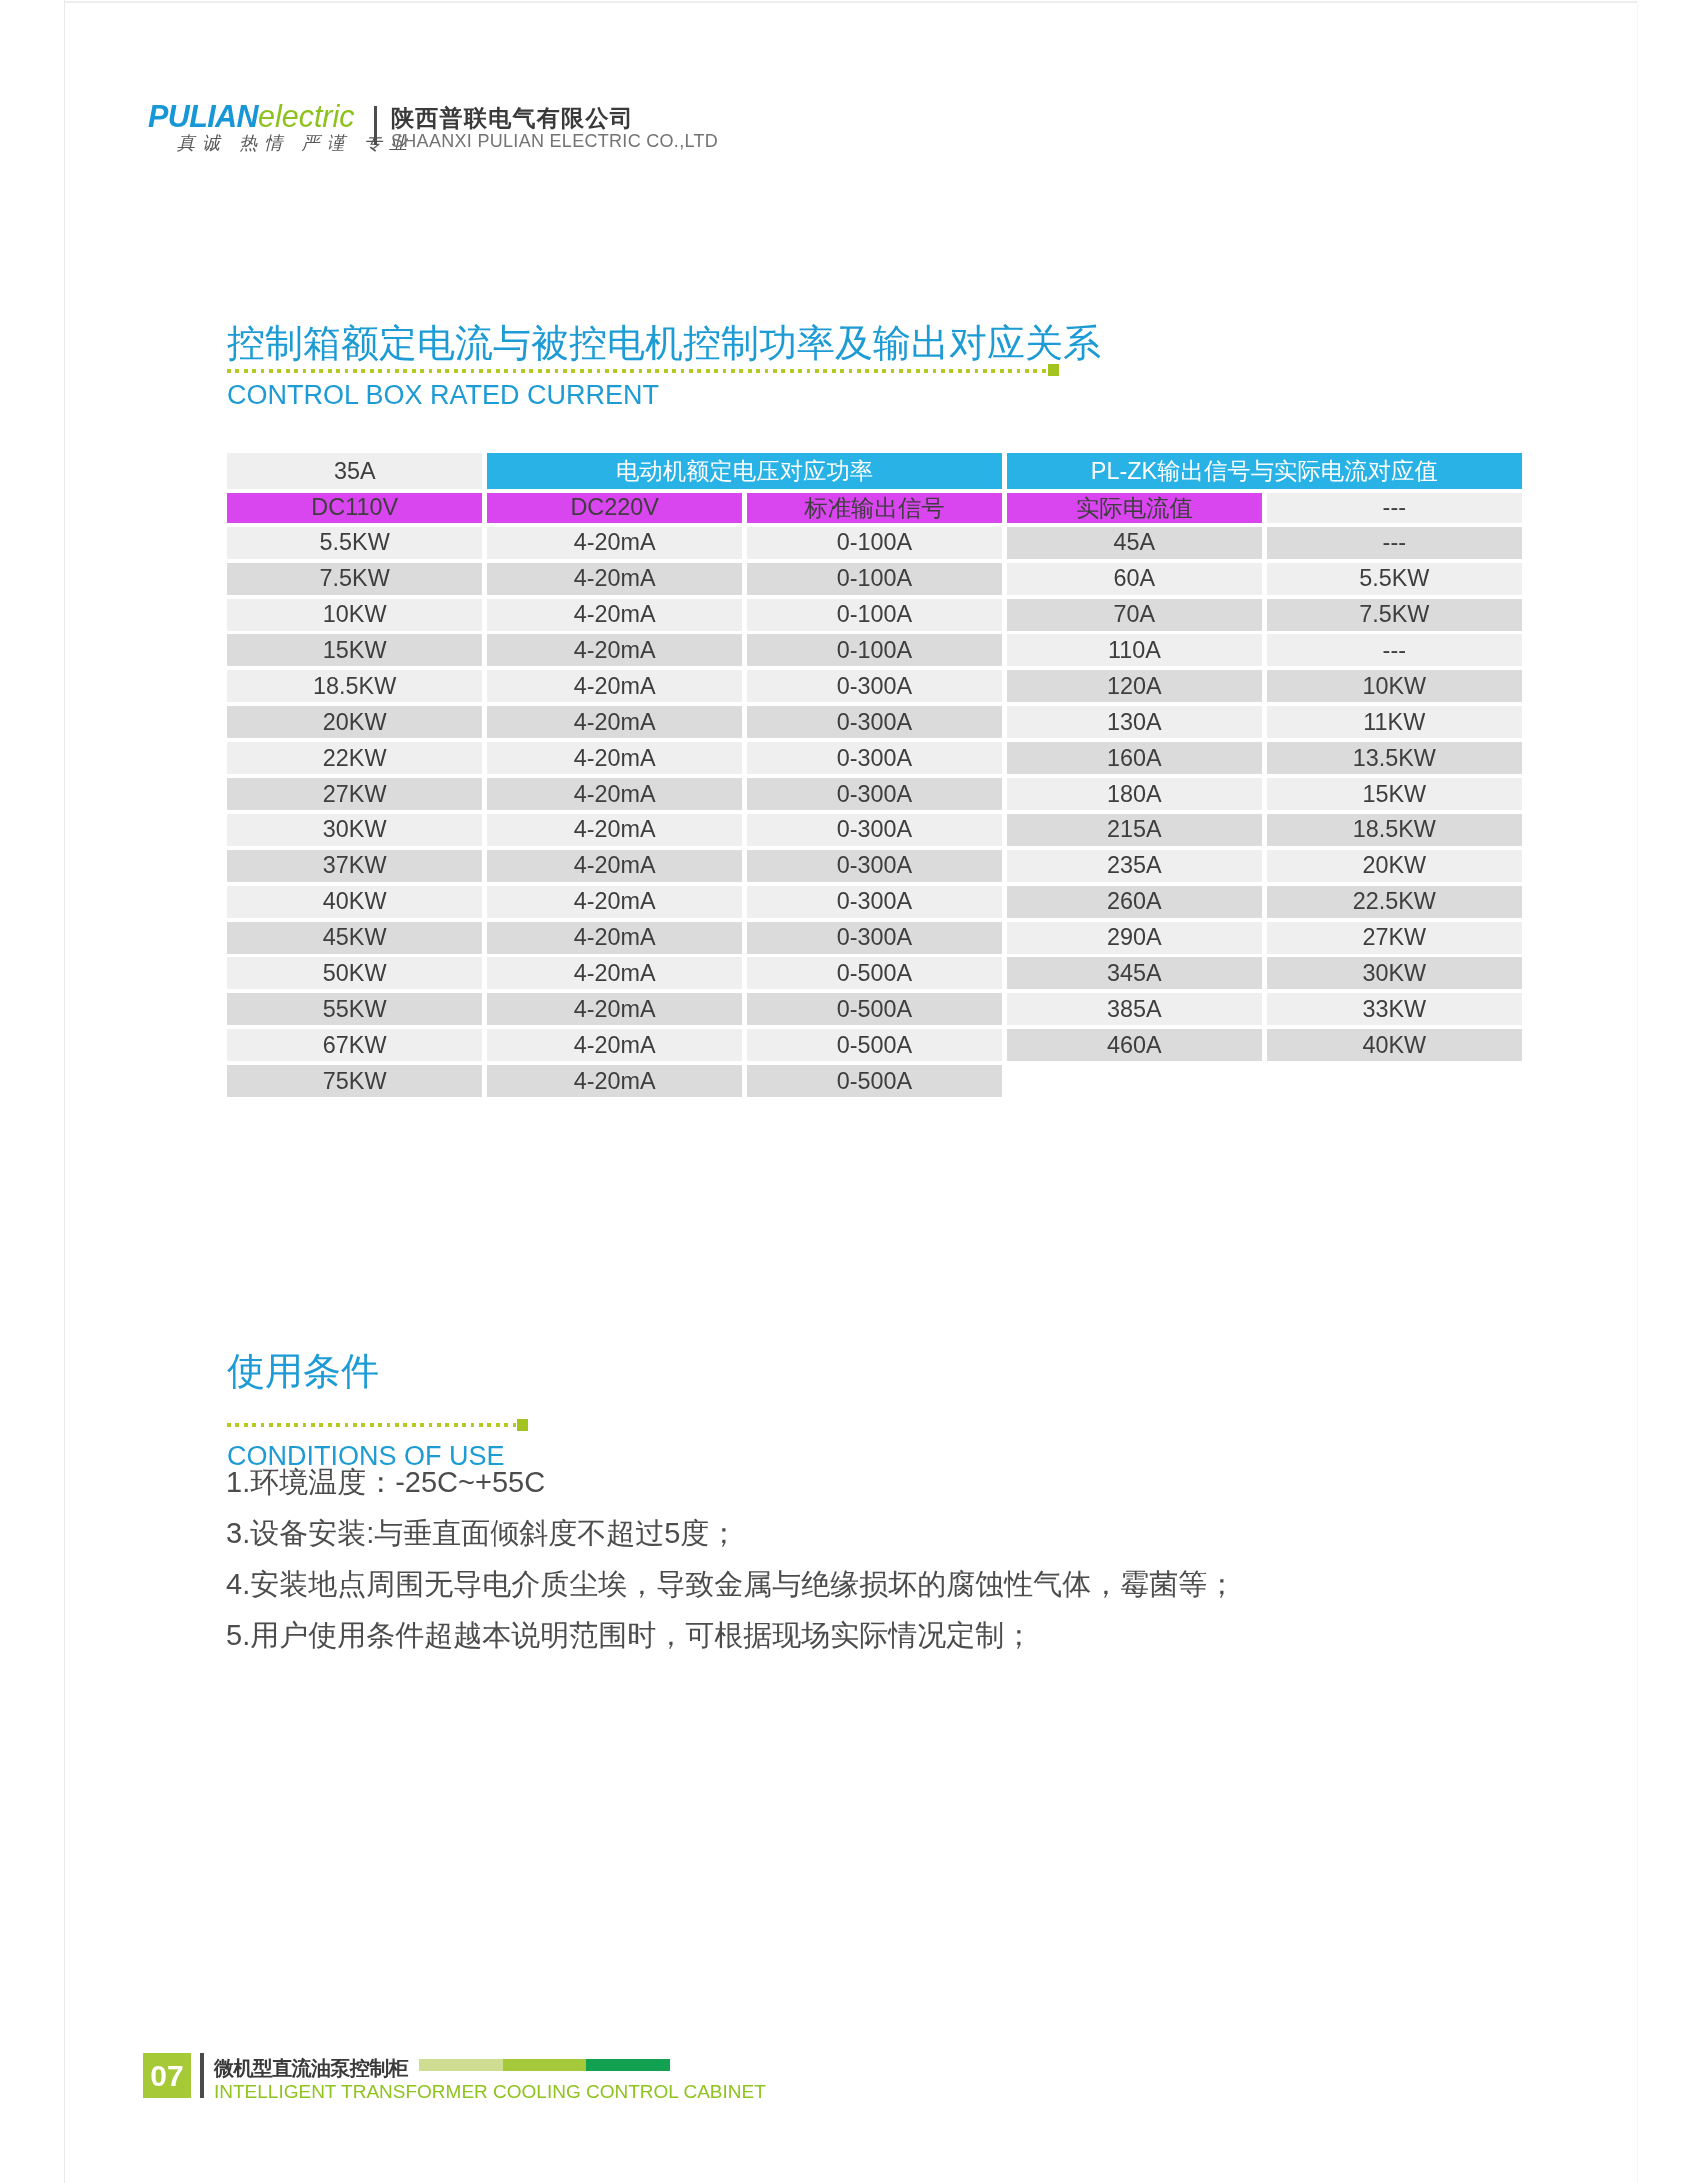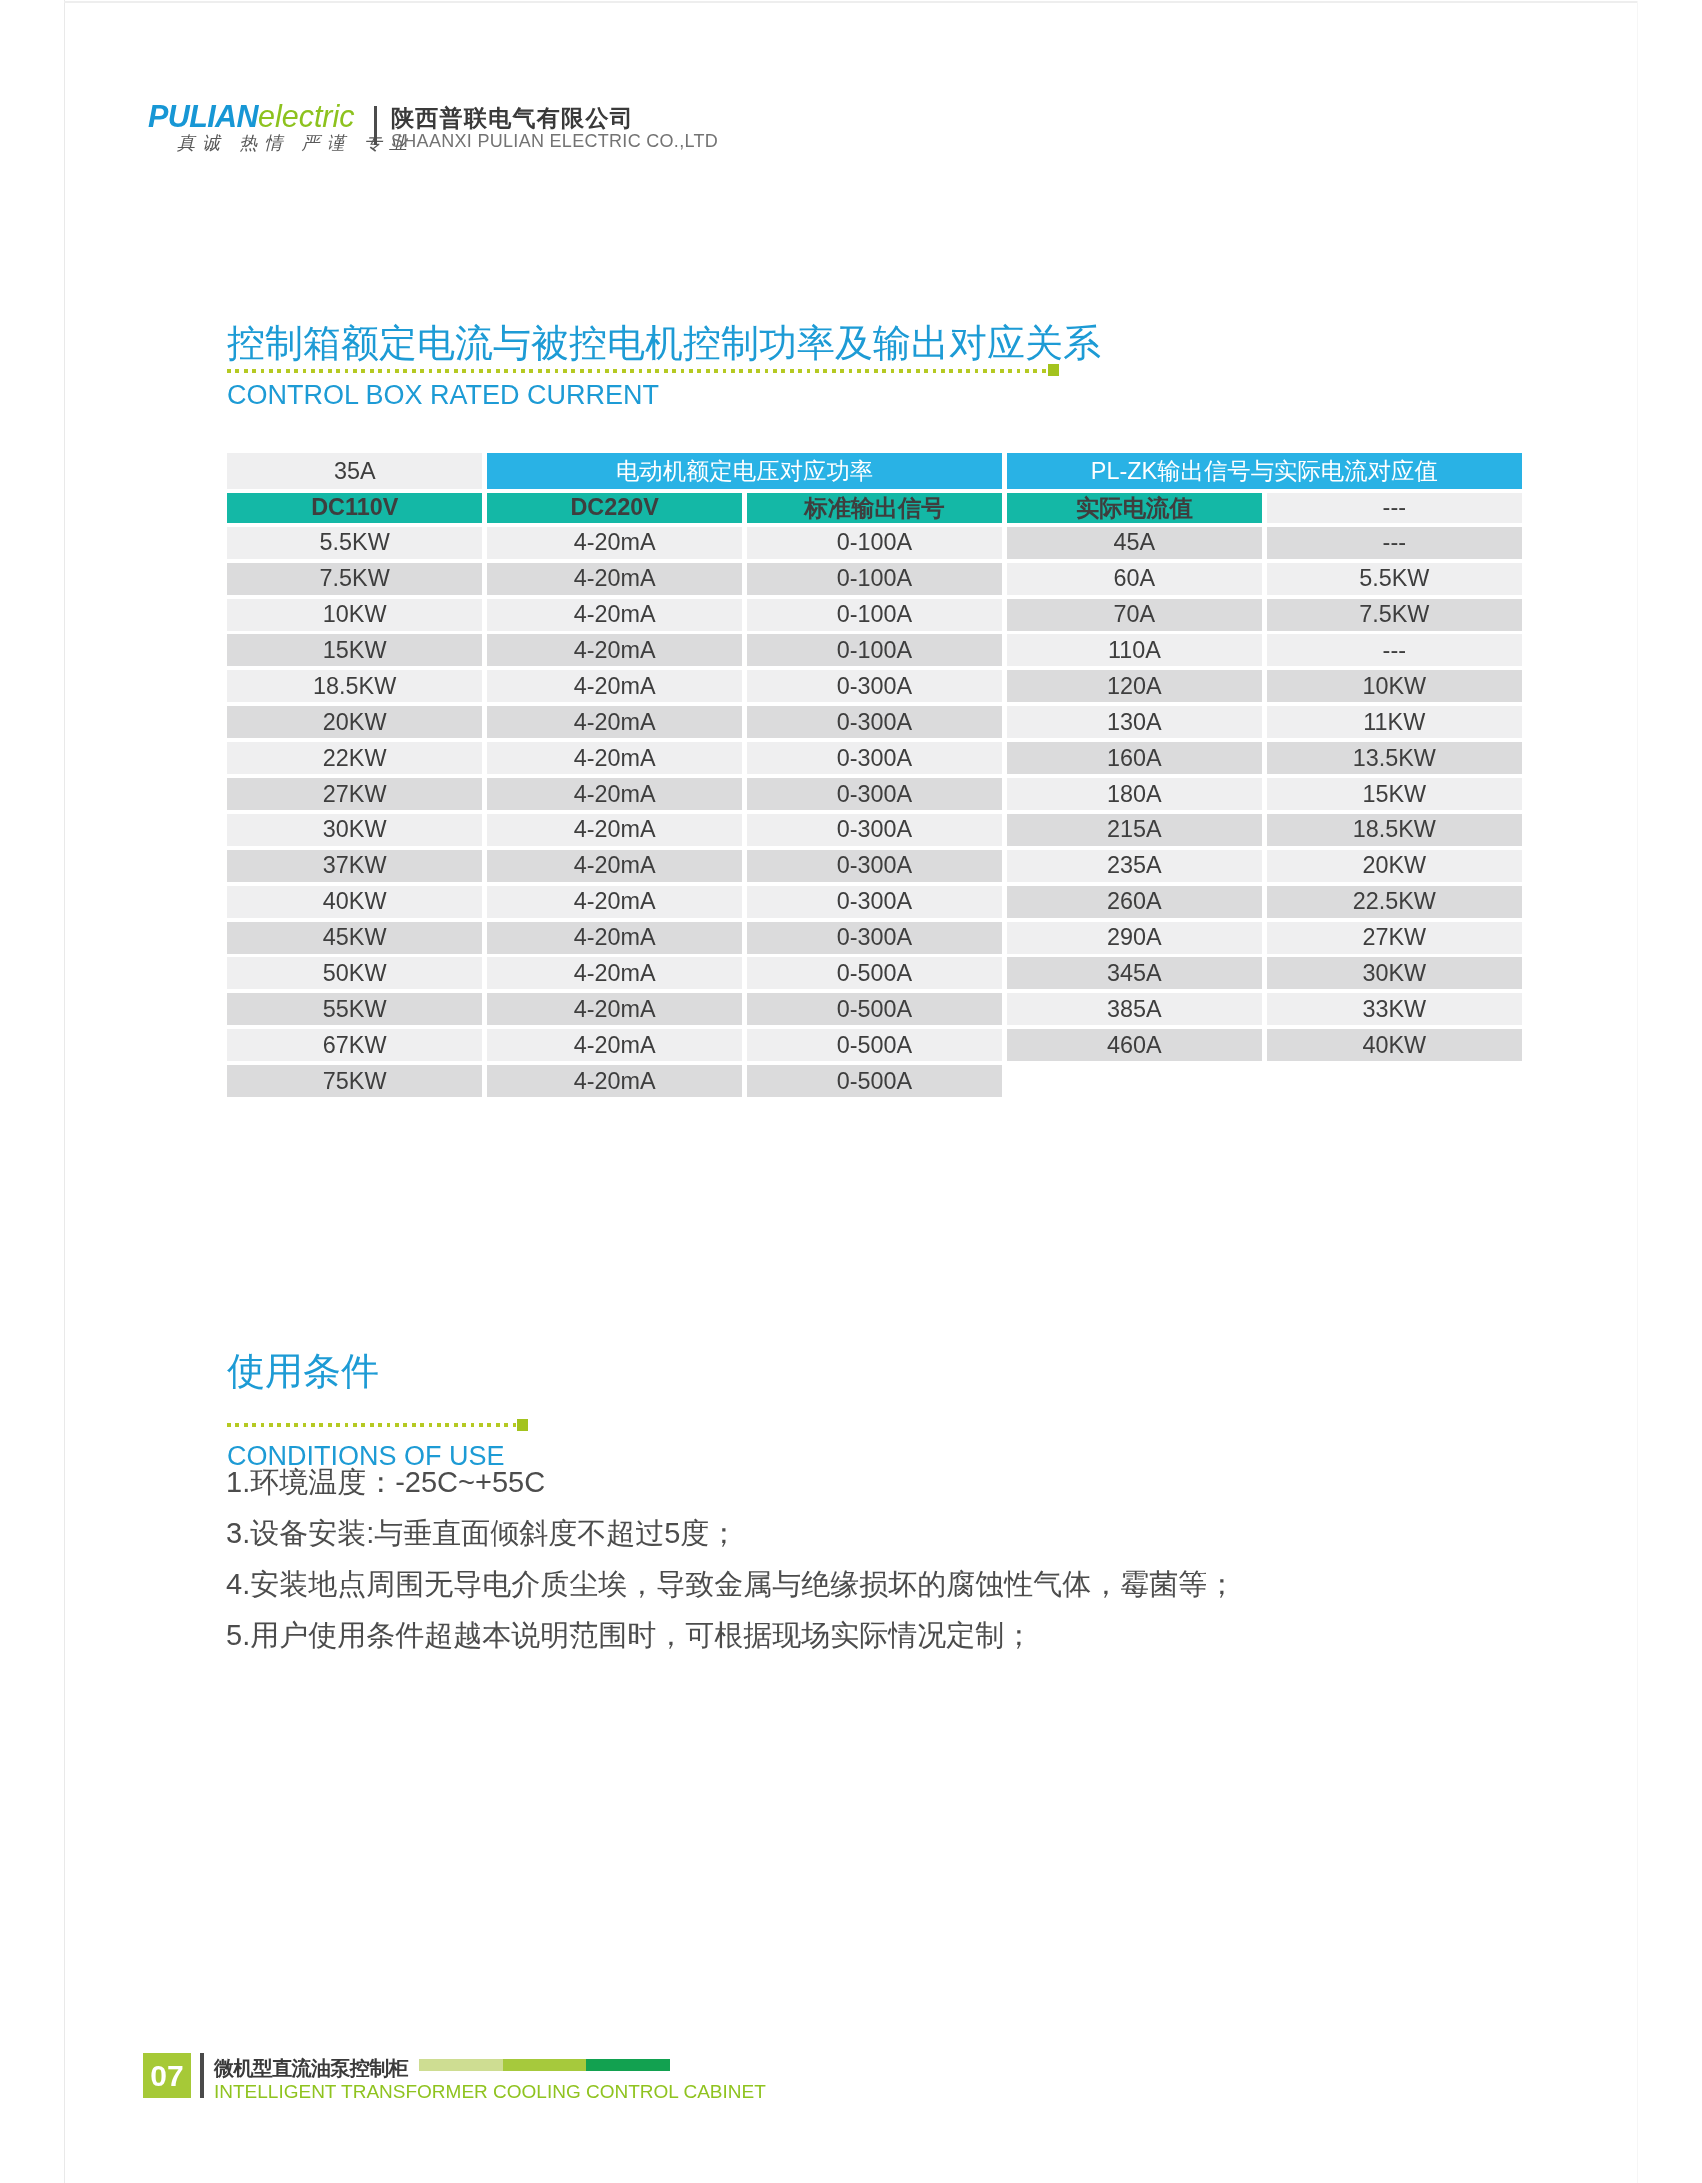--- a/index.html
+++ b/index.html
@@ -44,21 +44,21 @@
     left:227px; top:453px; width:1295px;
     display:grid; grid-template-columns:repeat(5,1fr);
     grid-template-rows:36px 30px; grid-auto-rows:32px;
     gap:3.9px 4.5px; font-size:23.4px; color:#3e3e3e;
   }
   .cell { display:flex; align-items:center; justify-content:center; white-space:nowrap; }
   .hblue { background:#29b2e5; color:#ffffff; }
   .c1h { grid-row:1 / 3; grid-column:1; }
   .g1  { grid-row:1; grid-column:2 / 4; }
   .g2  { grid-row:1; grid-column:4 / 6; }
-  .sub { background:#14b8a6; grid-row:2;font-weight:bold; }
+  .sub { background:#d946ef; grid-row:2; }
   .light { background:#efeff0; }
   .dark  { background:#dbdbdc; }
 
   
   .conditions { left:226px; top:1468px; font-size:29px; color:#4c4c4c; }
   .cond-item { line-height:29px; margin-bottom:22px; white-space:nowrap; }
 
   
   .page-badge {
     left:143px; top:2053px; width:48px; height:45px; background:#a6c937;

